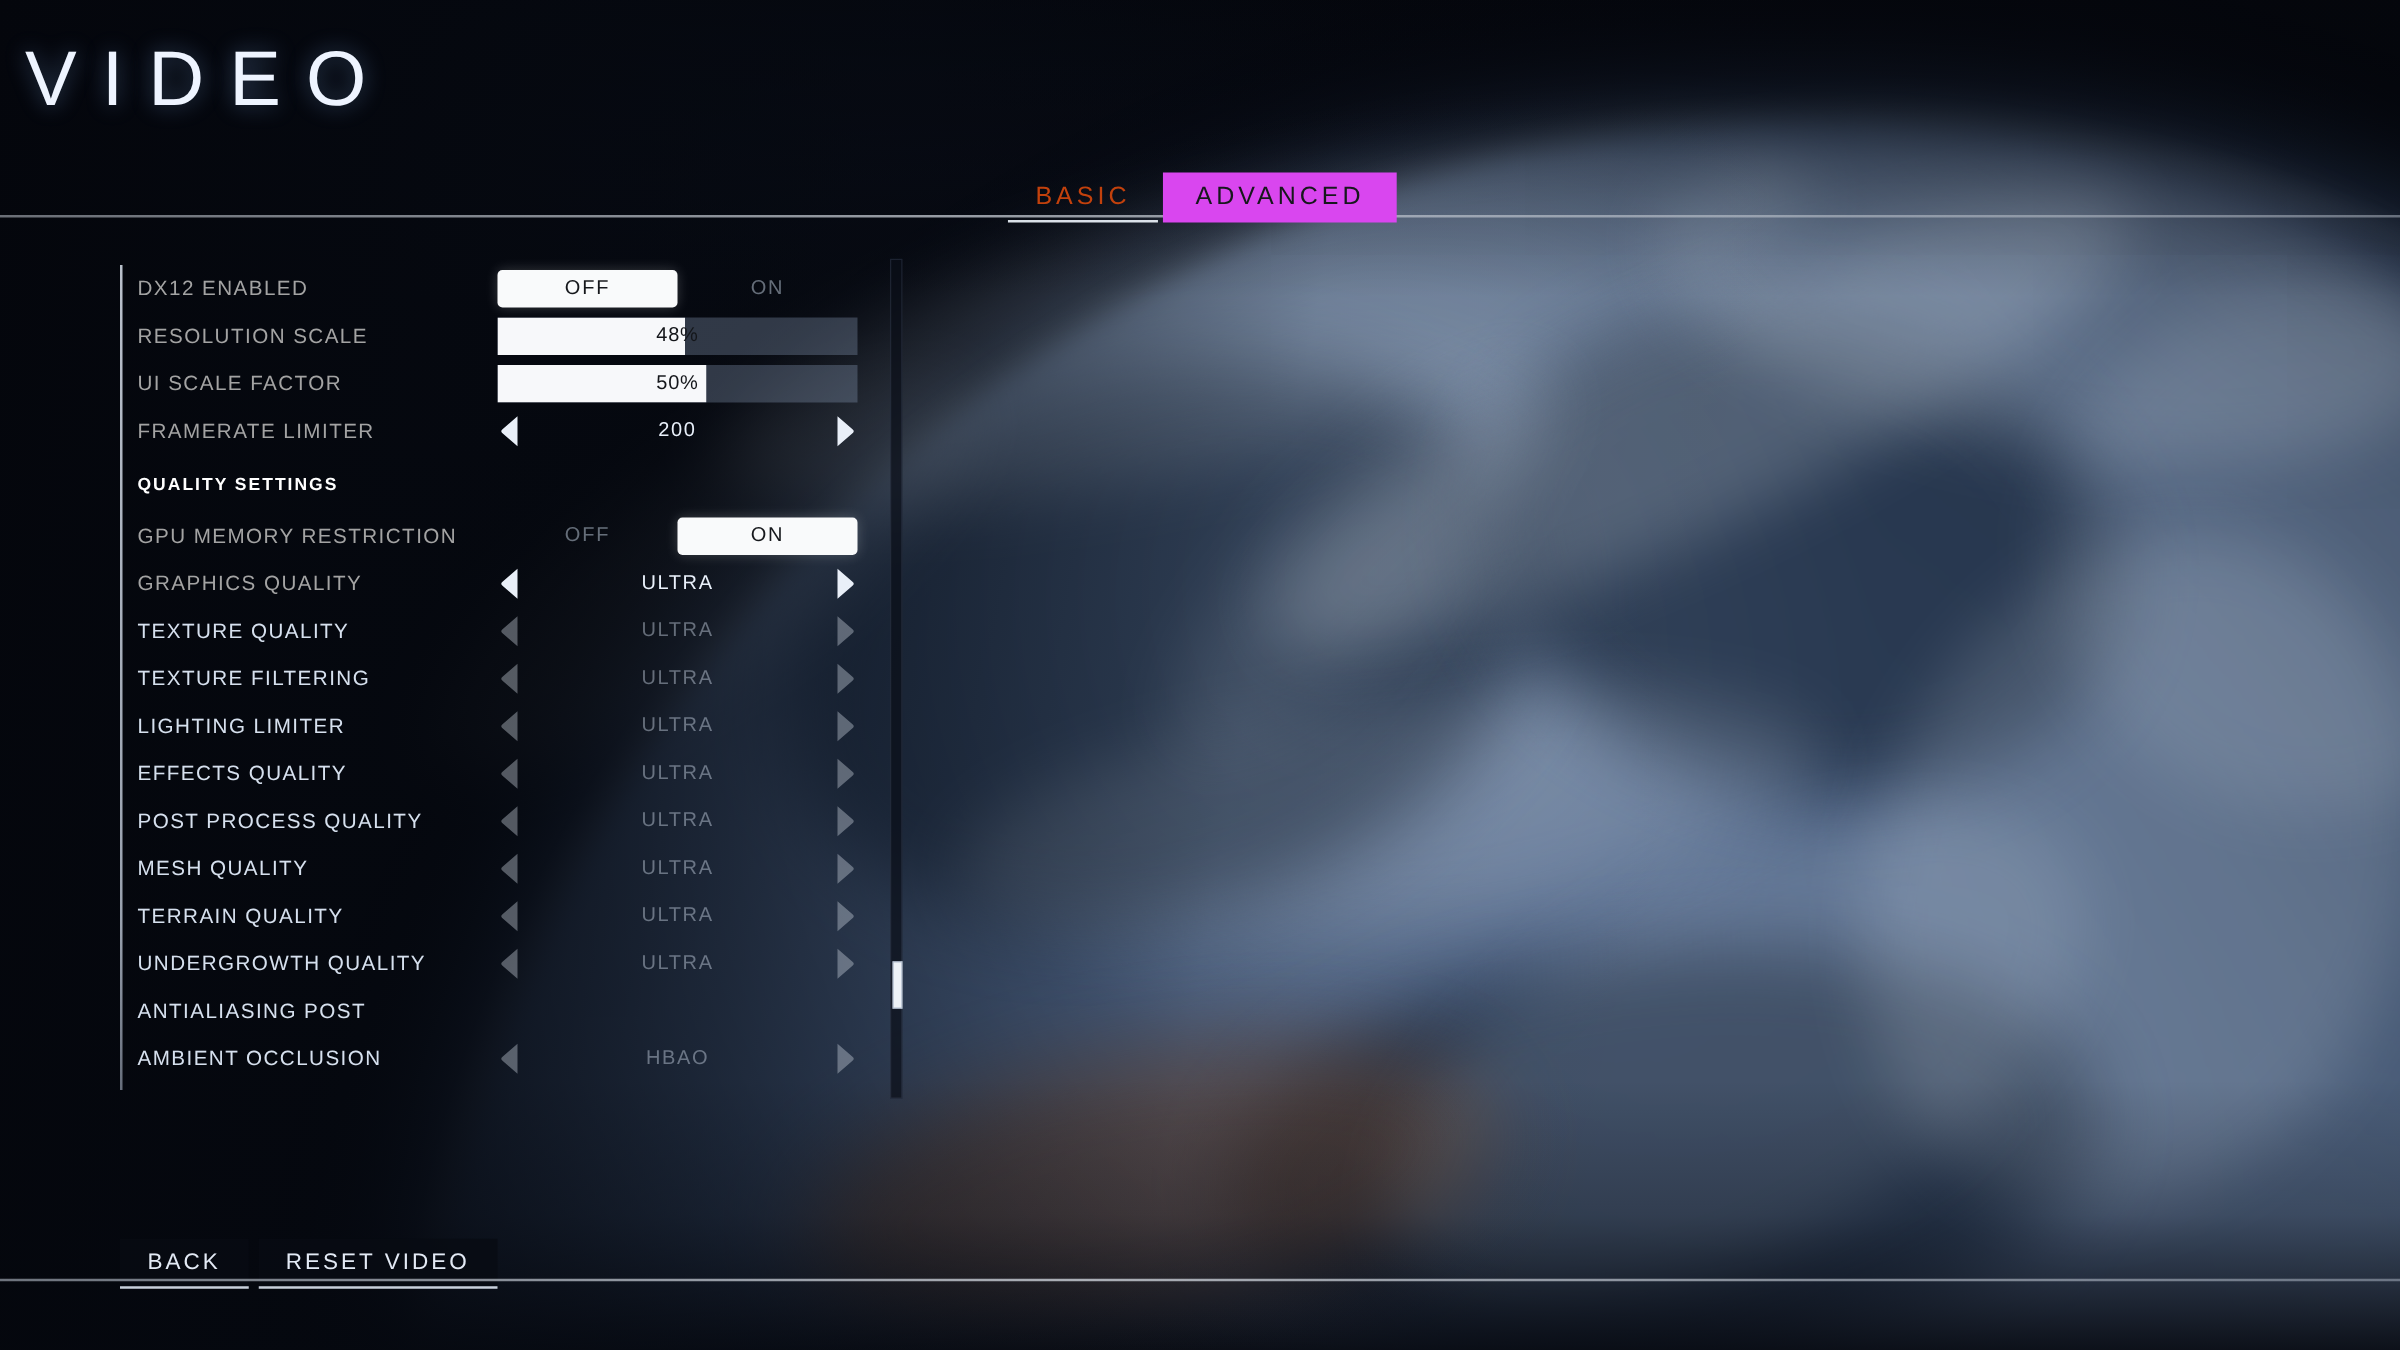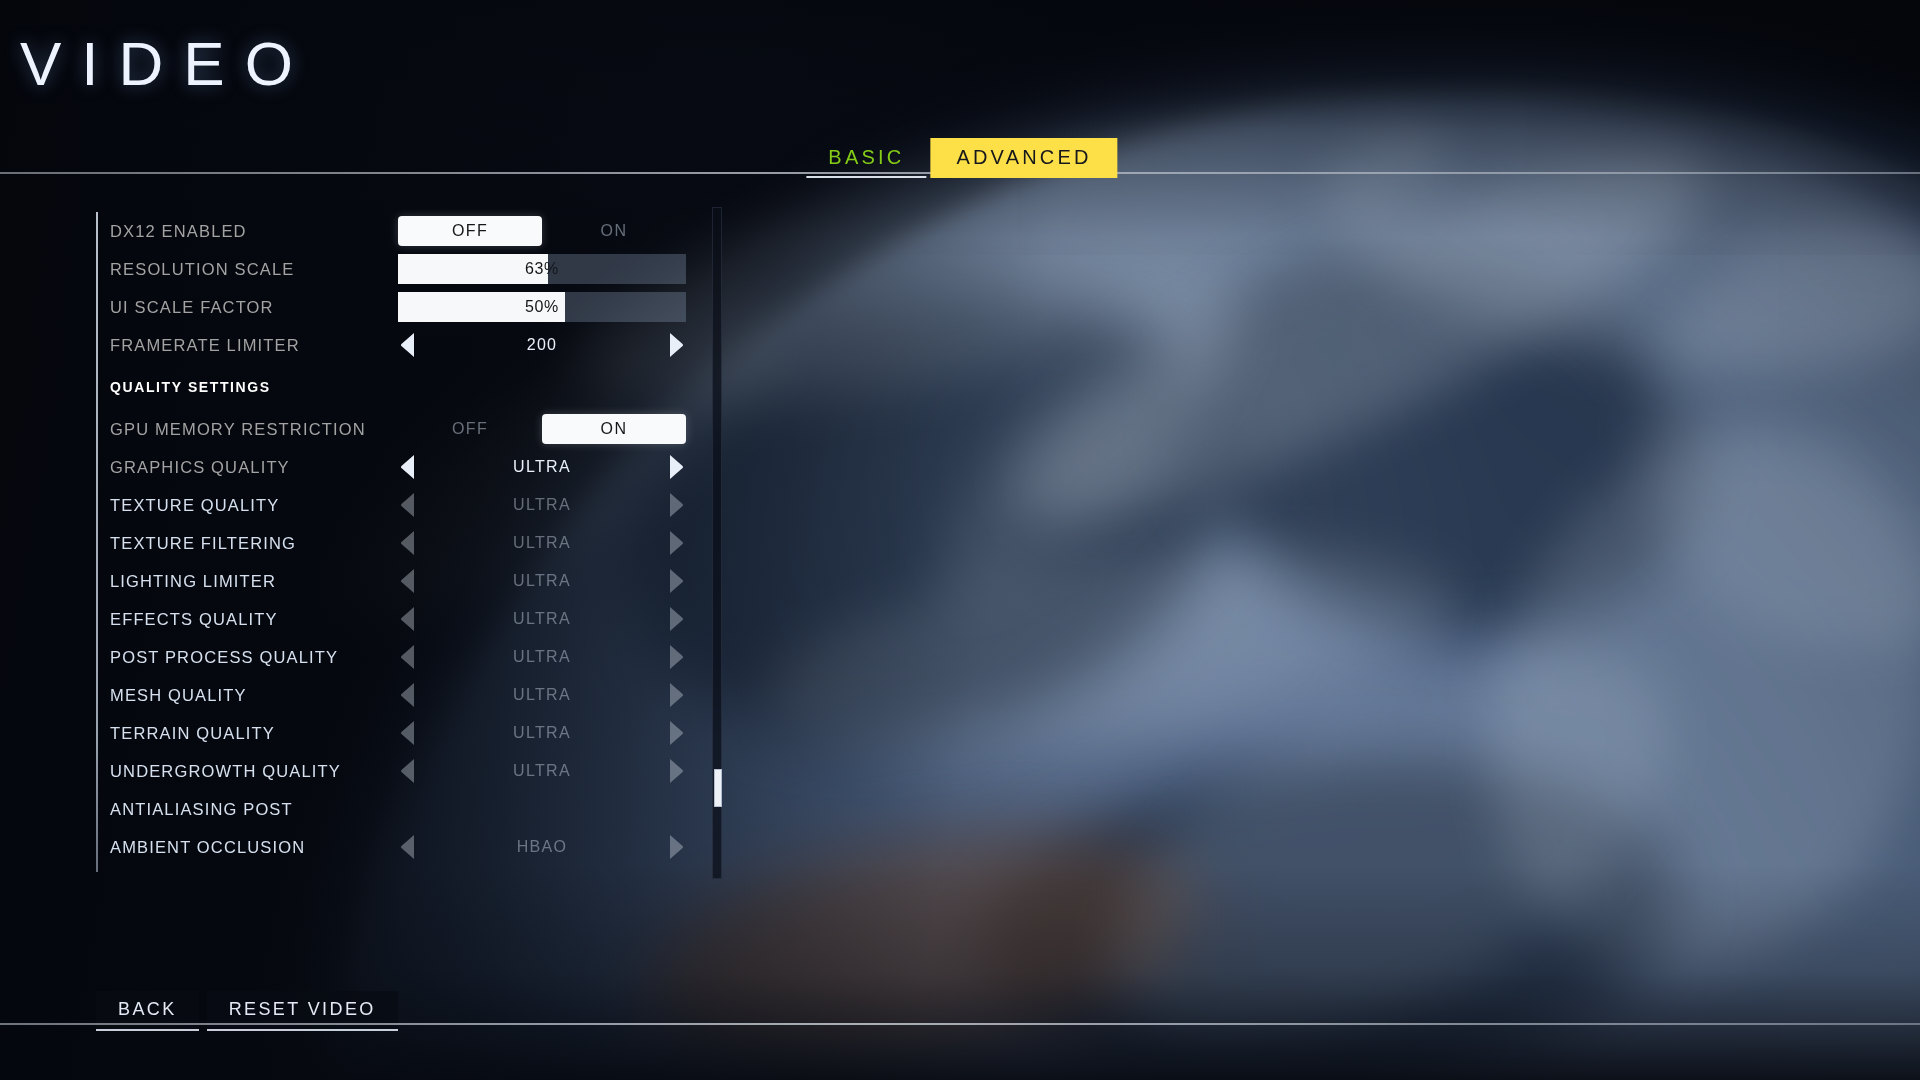--- a/index.html
+++ b/index.html
@@ -98,25 +98,25 @@
     background:linear-gradient(to right, rgba(180,188,200,.60) 0%, rgba(205,210,218,.80) 45%, rgba(165,175,190,.55) 100%);
   }
 
   
   .tabs{
     position:absolute; top:138px; left:50%; transform:translateX(-50%);
     display:flex; align-items:flex-end;
   }
   .tab{
     font-size:20px; letter-spacing:3.2px; padding:8px 26px 9px;
-    color:#84cc16; position:relative; cursor:pointer;
+    color:#c2410c; position:relative; cursor:pointer;
     font-weight:400;
   }
   .tab.selected{
-    background:#fde047; color:#16181c;
+    background:#d946ef; color:#16181c;
   }
   .tab .tab-underline{
     position:absolute; left:4px; right:4px; bottom:0; height:2px;
     background:rgba(236,242,250,.92);
   }
 
   
   .panel{
     position:absolute; left:96px; top:212px;
     width:620px; height:660px;
@@ -261,21 +261,21 @@
               <div class="opt on">OFF</div>
               <div class="opt">ON</div>
             </div>
           </div>
         </div>
         <div class="row">
           <div class="label">RESOLUTION SCALE</div>
           <div class="control">
             <div class="slider">
               <div class="fill" style="width: 52%;"></div>
-              <div class="val">63%</div>
+              <div class="val">48%</div>
             </div>
           </div>
         </div>
         <div class="row">
           <div class="label">UI SCALE FACTOR</div>
           <div class="control">
             <div class="slider">
               <div class="fill" style="width: 58%;"></div>
               <div class="val">50%</div>
             </div>

